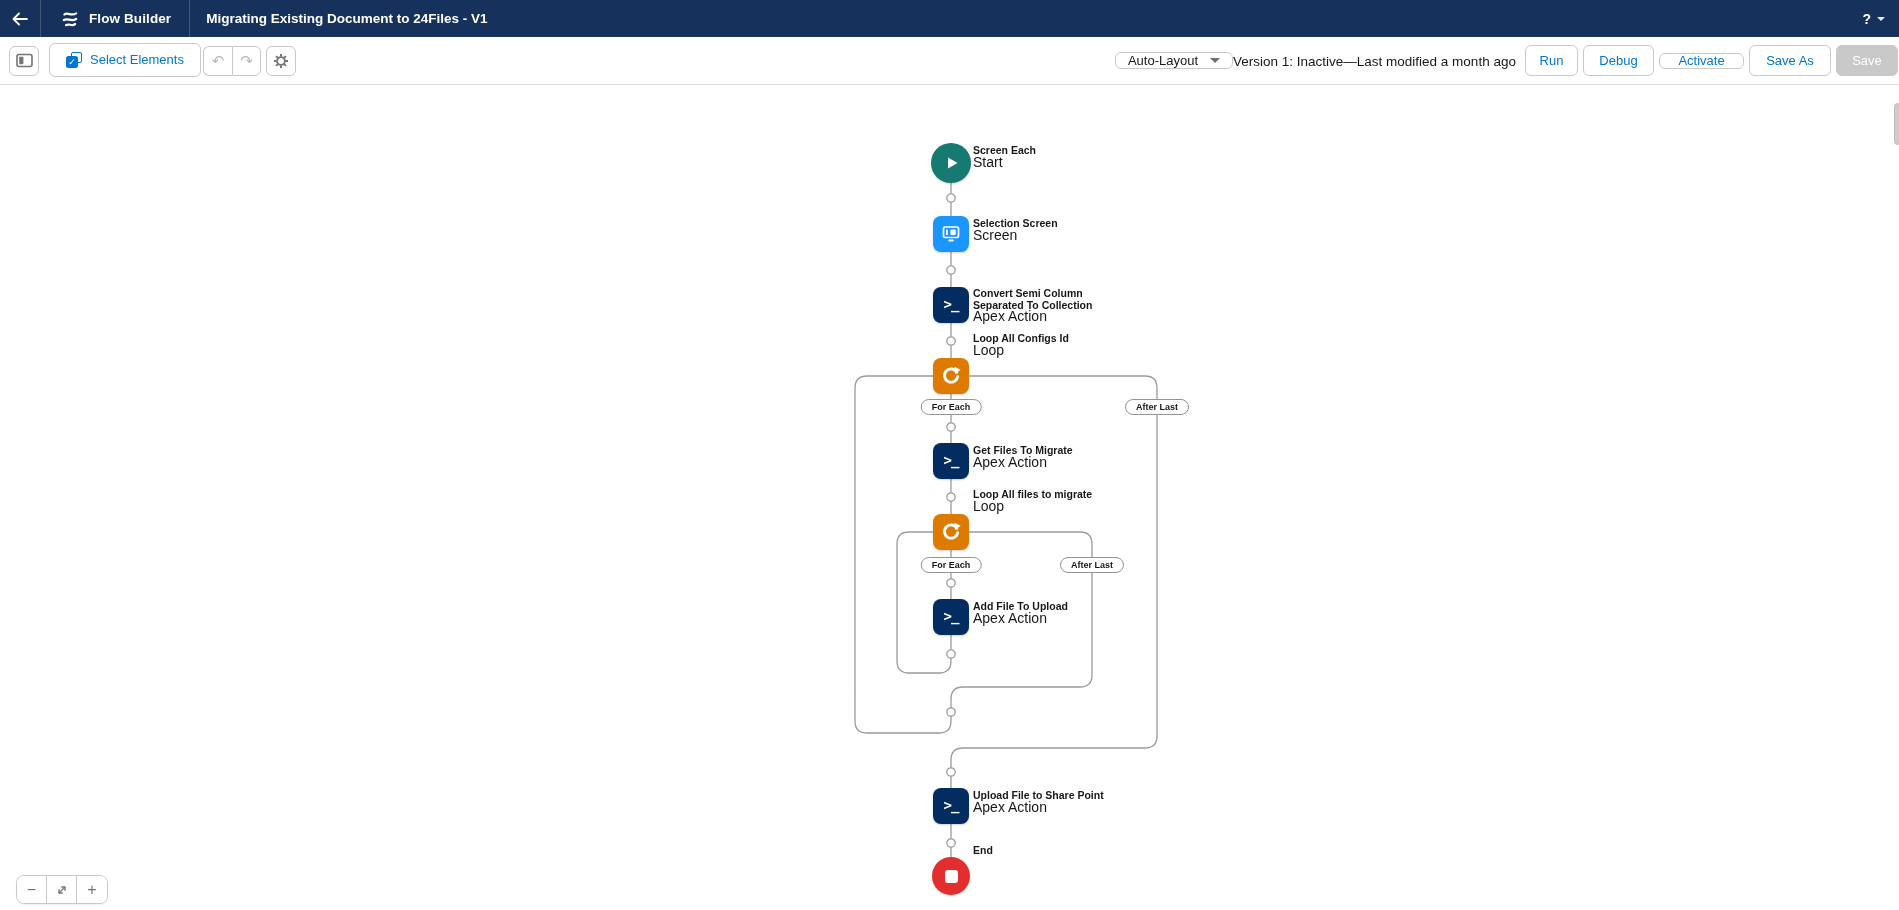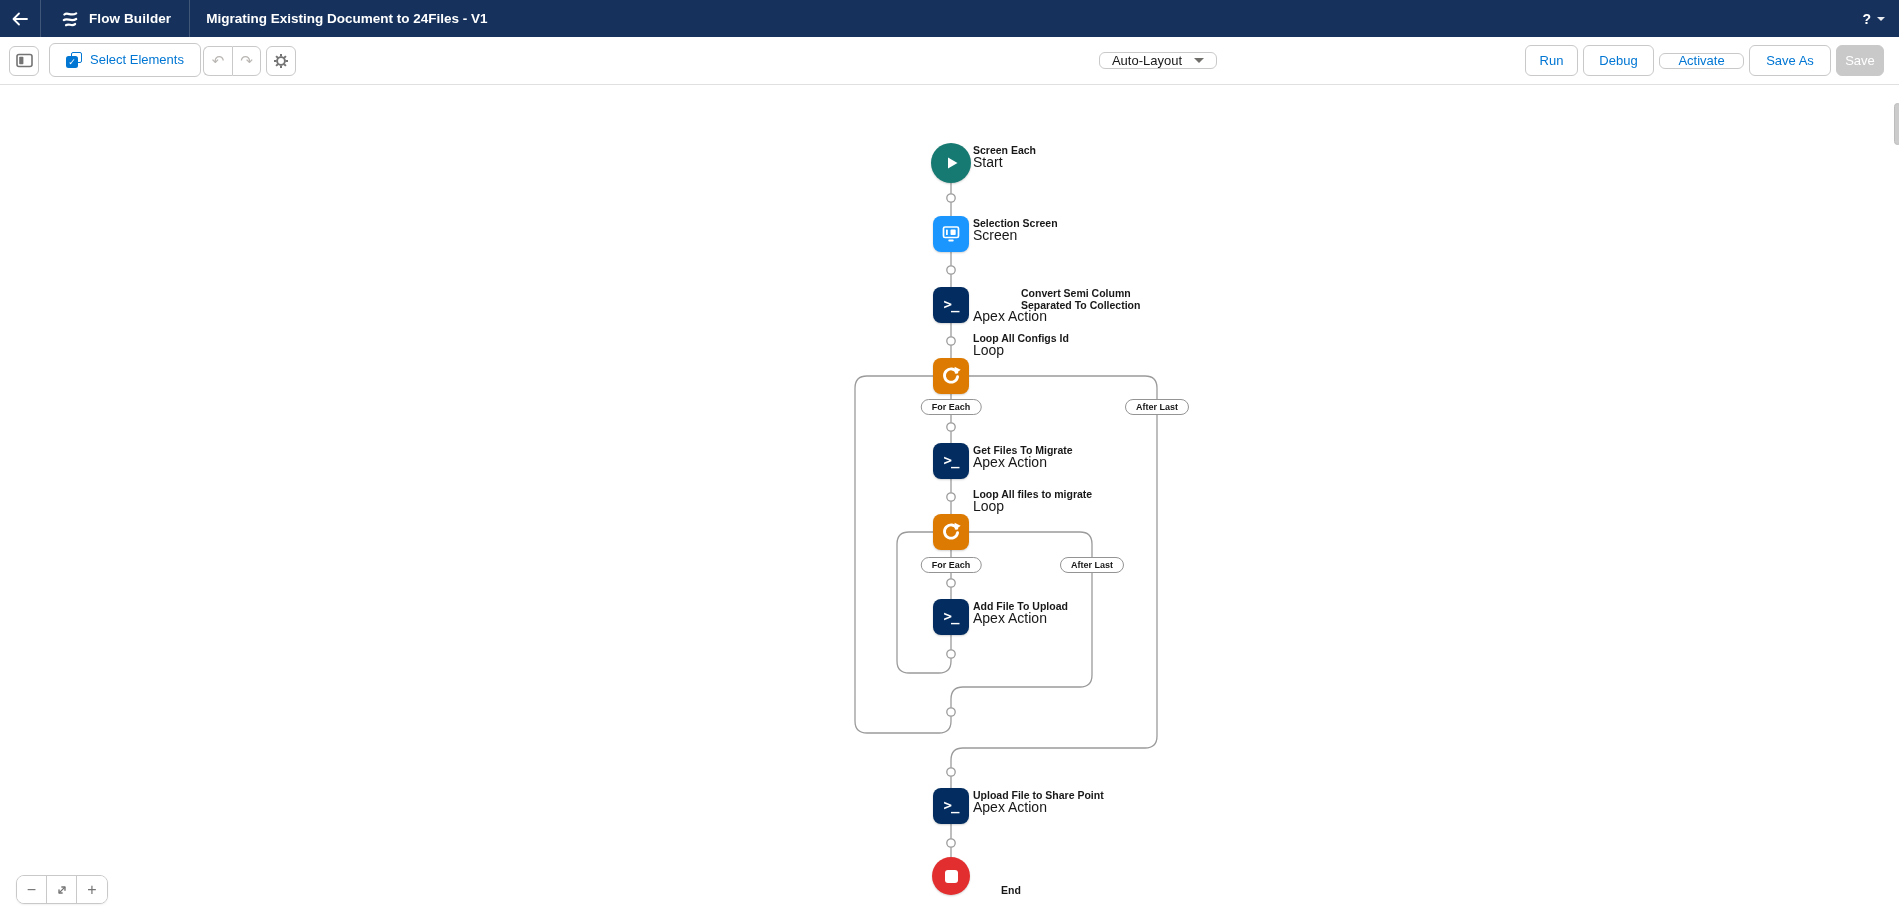--- a/index.html
+++ b/index.html
@@ -23,21 +23,21 @@
   .tb-abs { position:absolute; top:8px; height:31px; display:flex; align-items:center; justify-content:center; }
   .btn { background:#fff; border:1px solid #c9c9c9; border-radius:6px; font-family:inherit; font-size:13px; color:#0176d3; display:flex; align-items:center; justify-content:center; cursor:pointer; }
   .icon-btn { width:30px; height:30px; }
   .btn-disabled { background:#c9c9c9; border:1px solid #c9c9c9; color:#fff; cursor:default; }
   .btn-group { display:flex; }
   .btn-group .btn { border-radius:0; border-right:none; }
   .btn-group .btn:first-child { border-radius:6px 0 0 6px; }
   .btn-group .btn:last-child { border-radius:0 6px 6px 0; border-right:1px solid #c9c9c9; }
   .sel-elem-btn { padding:0 16px; gap:8px; height:34px; font-weight:400; }
   .undo-glyph { font-family:"DejaVu Sans", sans-serif; font-size:15px; color:#b9b6b3; }
-  .layout-btn { width:118px; color:#181818; gap:12px; justify-content:center; }
+  .layout-btn { width:118px; color:#181818; gap:12px; justify-content:center;margin-left:16px; }
   .caret-down-gray { width:0; height:0; border-left:5px solid transparent; border-right:5px solid transparent; border-top:5px solid #706e6b; }
   .version-text { position:absolute; left:1233px; top:0; height:48px; display:flex; align-items:center; font-size:13.5px; color:#181818; }
 
   
   .chk-icon { position:relative; width:16px; height:16px; }
   .chk-back { position:absolute; right:0; top:0; width:11px; height:11px; border:1.6px solid #0176d3; border-radius:2px; }
   .chk-front { position:absolute; left:0; bottom:0; width:12px; height:12px; background:#0176d3; border-radius:2.5px; color:#fff; font-size:9px; font-weight:700; display:flex; align-items:center; justify-content:center; }
 
   
   .canvas { position:absolute; left:0; top:85px; width:1899px; height:825px; background:#fff; }
@@ -49,21 +49,21 @@
   .node-start { width:40px; height:40px; background:#177a72; }
   .node-screen { background:#1b96ff; }
   .node-apex { background:#032d60; }
   .node-loop { background:#dd7a01; }
   .node-end { width:38px; height:38px; background:#e22e2e; }
   .apex-glyph { font-family:"DejaVu Sans Mono", monospace; font-weight:700; font-size:14px; color:#fff; letter-spacing:-1px; padding-bottom:2px; }
   .end-square { width:13px; height:13px; background:#fff; border-radius:3px; }
 
   .node-label { position:absolute; color:#181818; }
   .nl-title { font-size:10.5px; font-weight:700; line-height:11.5px; white-space:nowrap; }
-  .nl-title.wrap { white-space:normal; width:125px;margin-left:48px; }
+  .nl-title.wrap { white-space:normal; width:125px; }
   .nl-sub { font-size:14px; font-weight:400; line-height:11.5px; color:#181818; }
 
   .pill { position:absolute; transform:translate(-50%,-50%); background:#fff; border:1px solid #949494; border-radius:9px; padding:2px 10px; font-size:9px; font-weight:700; color:#181818; white-space:nowrap; }
 
   
   .zoom-ctrl { position:absolute; left:16px; top:790px; display:flex; background:#fff; border:1px solid #c9c9c9; border-radius:8px; overflow:hidden; box-shadow:0 1px 2px rgba(0,0,0,0.06); }
   .zoom-btn { width:30px; height:27px; display:flex; align-items:center; justify-content:center; color:#747474; font-size:16px; cursor:pointer; background:#fff; border:none; border-right:1px solid #c9c9c9; font-family:inherit; }
   .zoom-btn:last-child { border-right:none; }
 
   
@@ -146,35 +146,36 @@
       </button>
     </div>
 
     <div class="tb-abs" style="left:1099px;">
       <button class="btn layout-btn">
         <span>Auto-Layout</span>
         <span class="caret-down-gray"></span>
       </button>
     </div>
 
+    <div class="version-text">Version 1: Inactive—Last modified a month ago</div>
 
     <div class="tb-abs" style="left:1525px;">
       <button class="btn" style="width:53px;height:31px;">Run</button>
     </div>
     <div class="tb-abs" style="left:1583px;">
       <button class="btn" style="width:71px;height:31px;">Debug</button>
     </div>
     <div class="tb-abs" style="left:1659px;">
       <button class="btn" style="width:85px;height:16px;">Activate</button>
     </div>
     <div class="tb-abs" style="left:1749px;">
       <button class="btn" style="width:82px;height:31px;">Save As</button>
     </div>
     <div class="tb-abs" style="left:1836px;">
-      <button class="btn btn-disabled" style="width:48px;height:31px;">Save</button>
+      <button class="btn btn-disabled" style="width:62px;height:31px;">Save</button>
     </div>
   </div>
 
   <div class="canvas">
 
     <svg class="connector-svg" width="1899" height="825" viewBox="0 0 1899 825">
       <g fill="none" stroke="#9b9b9b" stroke-width="1.3">
         <path d="M951 98 V131"></path>
         <path d="M951 167 V202"></path>
         <path d="M951 238 V273"></path>
@@ -274,21 +275,21 @@
       <div class="nl-sub">Loop</div>
     </div>
     <div class="node-label" style="left:973px; top:516px;">
       <div class="nl-title">Add File To Upload</div>
       <div class="nl-sub">Apex Action</div>
     </div>
     <div class="node-label" style="left:973px; top:705px;">
       <div class="nl-title">Upload File to Share Point</div>
       <div class="nl-sub">Apex Action</div>
     </div>
-    <div class="node-label" style="left:973px; top:800px;margin-left:28px;">
+    <div class="node-label" style="left:973px; top:760px;">
       <div class="nl-title">End</div>
     </div>
 
     <div class="pill" style="left:951px; top:322px;">For Each</div>
     <div class="pill" style="left:1157px; top:322px;">After Last</div>
     <div class="pill" style="left:951px; top:480px;">For Each</div>
     <div class="pill" style="left:1092px; top:480px;">After Last</div>
 
     <div class="zoom-ctrl">
       <button class="zoom-btn">

